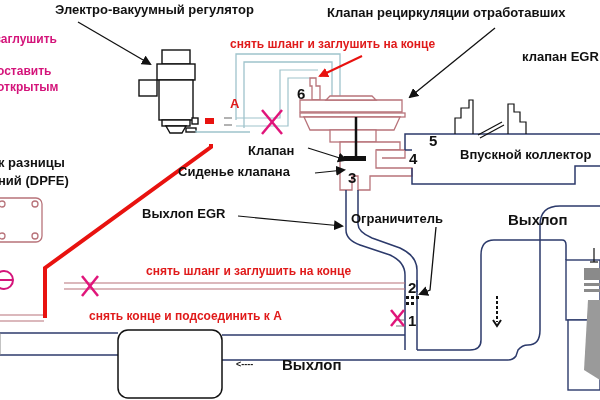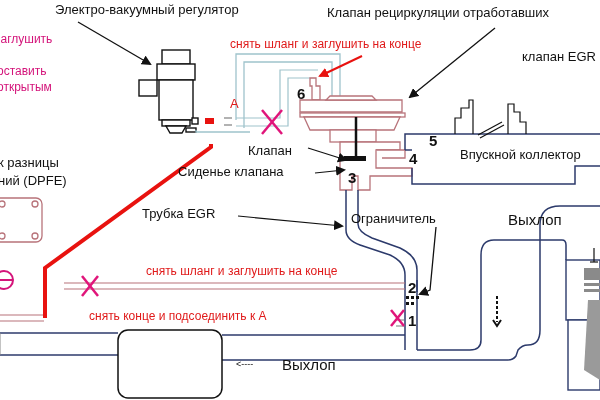--- a/index.html
+++ b/index.html
@@ -1,18 +1,18 @@
 <!DOCTYPE html>
 <html><head>
 <meta charset="utf-8">
 <style>
   html, body { margin:0; padding:0; background:#ffffff; }
   body { width:600px; height:400px; overflow:hidden; position:relative; font-family:"Liberation Sans", "DejaVu Sans", sans-serif; }
   #diagram { position:absolute; left:0; top:0; width:600px; height:400px; }
-  .lbl { position:absolute; white-space:nowrap; font-weight:normal; line-height:1; }
+  .lbl { position:absolute; white-space:nowrap; font-weight:bold; line-height:1; }
   .blk { color:#111111; font-size:13px; }
   .red { color:#e01a1a; font-size:12px;padding-left:28px; }
   .mag { color:#d4147a; font-size:12px; }
   .num { color:#111111; font-size:15px; font-weight:bold; }
 </style>
 </head>
 <body>
 
 <svg id="diagram" viewBox="0 0 600 400" xmlns="http://www.w3.org/2000/svg">
   <defs>
@@ -170,21 +170,21 @@
 <div class="lbl mag" style="left:-3px;top:81px;">открытым</div>
 
 <div class="lbl blk" style="left:-2px;top:156px;">к разницы</div>
 <div class="lbl blk" style="left:-2px;top:174px;">ний (DPFE)</div>
 
 <div class="lbl red" style="left:202px;top:38px;">снять шланг и заглушить на конце</div>
 <div class="lbl red" style="left:202px;top:97px;font-size:13px;">А</div>
 
 <div class="lbl blk" style="left:248px;top:144px;">Клапан</div>
 <div class="lbl blk" style="left:178px;top:165px;">Сиденье клапана</div>
-<div class="lbl blk" style="left:142px;top:207px;">Трубка EGR</div>
+<div class="lbl blk" style="left:142px;top:207px;">Выхлоп EGR</div>
 <div class="lbl blk" style="left:351px;top:212px;">Ограничитель</div>
 <div class="lbl blk" style="left:444px;top:148px;padding-left:16px;">Впускной коллектор</div>
 <div class="lbl blk" style="left:508px;top:212px;font-size:15px;">Выхлоп</div>
 <div class="lbl blk" style="left:236px;top:360px;font-size:9px;">&lt;----</div>
 <div class="lbl blk" style="left:282px;top:357px;font-size:15px;">Выхлоп</div>
 
 <div class="lbl red" style="left:118px;top:265px;">снять шланг и заглушить на конце</div>
 <div class="lbl red" style="left:61px;top:310px;">снять конце и подсоединить к А</div>
 
 <div class="lbl num" style="left:297px;top:86px;">6</div>

